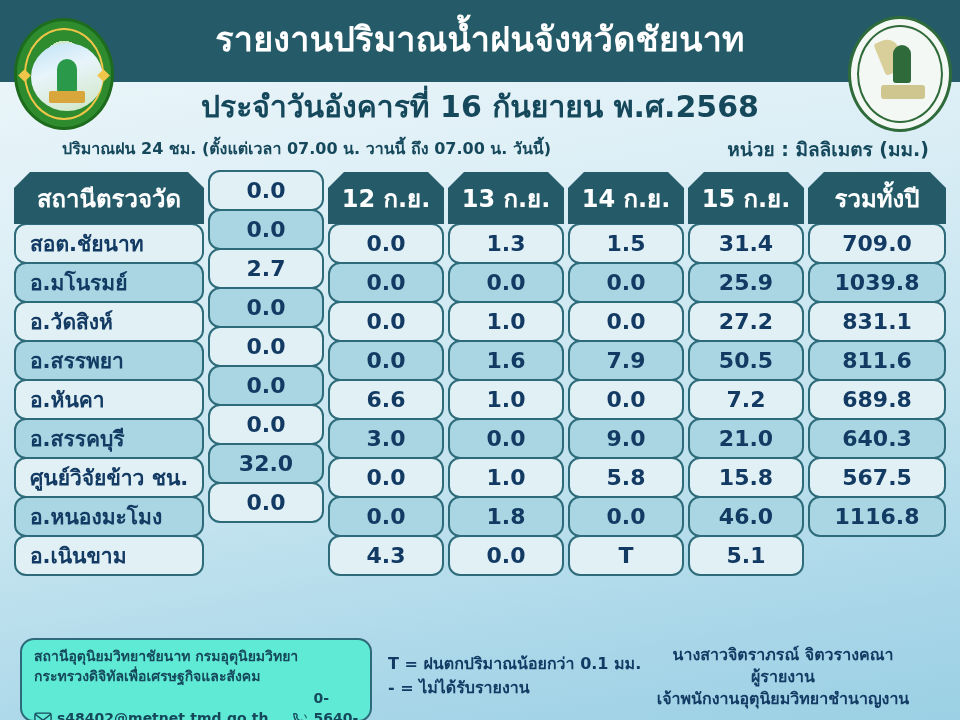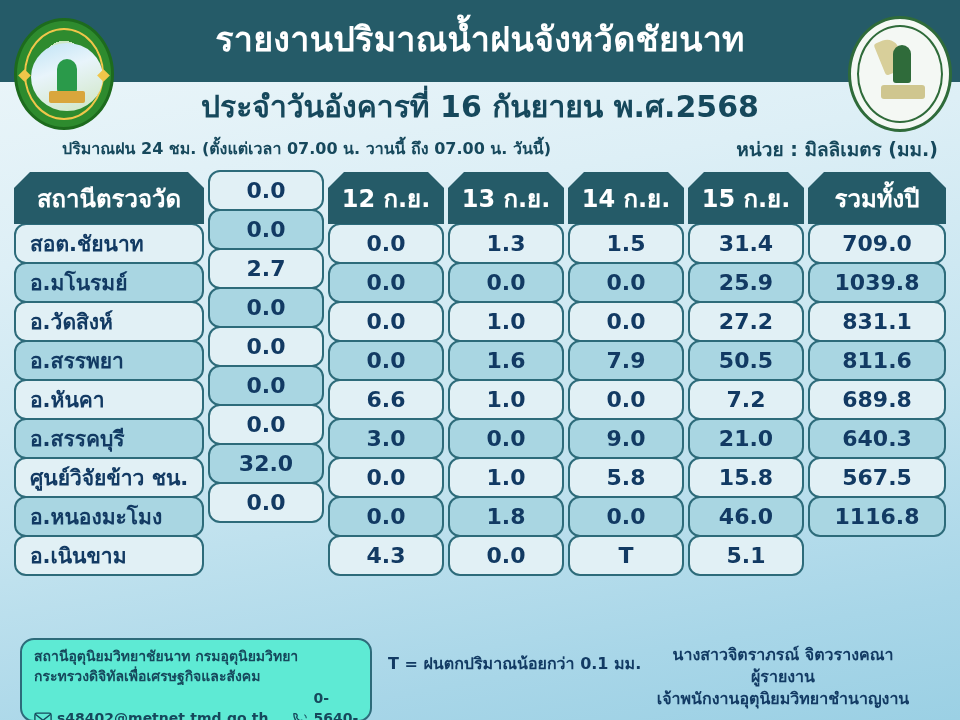--- a/index.html
+++ b/index.html
@@ -48,21 +48,21 @@
     position: absolute;
     top: 136px; left: 62px;
     color: #16485c;
     font-size: 16px;
     font-weight: bold;
     line-height: 26px;
     white-space: nowrap;
   }
   .unit-note {
     position: absolute;
-    top: 136px; right: 22px;
+    top: 136px; right: 31px;
     color: #16485c;
     font-size: 19px;
     font-weight: bold;
     line-height: 26px;
     white-space: nowrap;
   }
 
   
   .logo-left {
     position: absolute;
@@ -365,19 +365,20 @@
           <path d="M15 3 q2.2 1.4 2.2 4" fill="none" stroke="#16485c" stroke-width="1.2"></path>
         </svg>
       </span>
       <span>0-5640-5202</span>
     </span>
   </div>
 </div>
 
 <div class="legend">
   <div>T = ฝนตกปริมาณน้อยกว่า 0.1 มม.</div>
+  <div>-  = ไม่ได้รับรายงาน</div>
 </div>
 
 <div class="signature">
   <div>นางสาวจิตราภรณ์ จิตวรางคณา</div>
   <div>ผู้รายงาน</div>
   <div>เจ้าพนักงานอุตุนิยมวิทยาชำนาญงาน</div>
 </div>
 
 </body></html>

